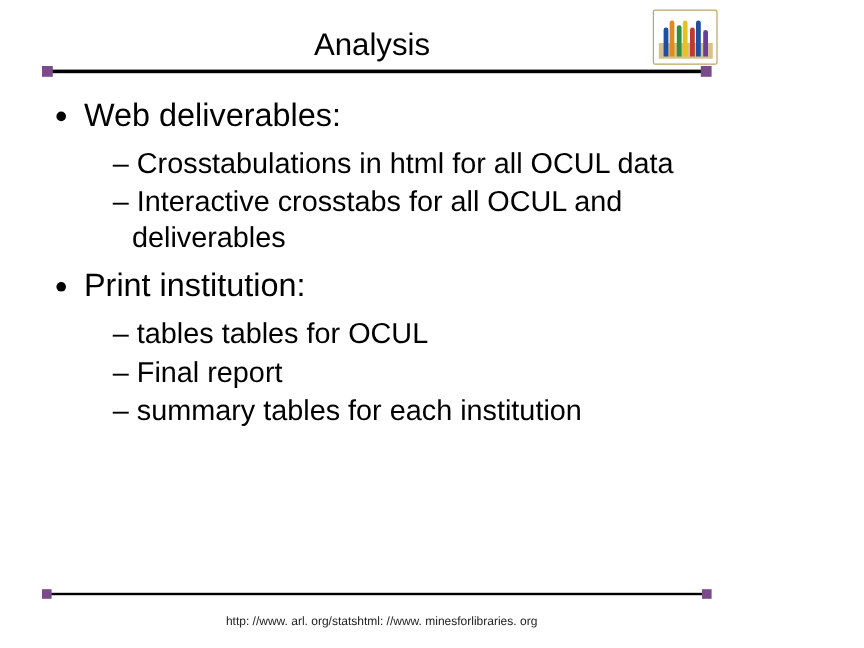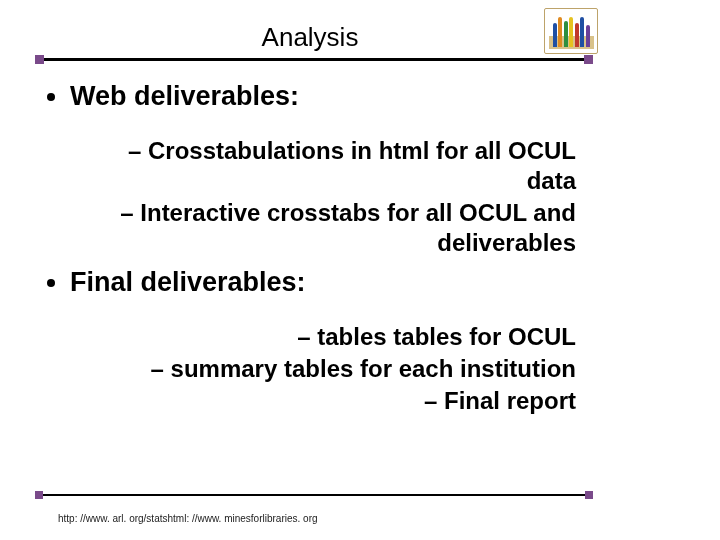--- a/index.html
+++ b/index.html
@@ -15,30 +15,30 @@
   .b-green  { background:#2f8f3f; height:26px; }
   .b-yellow { background:#e6c21f; height:30px; }
   .b-red    { background:#c0392b; height:24px; }
   .b-blue2  { background:#1f4fa3; height:30px; }
   .b-purple { background:#6a3f99; height:22px; }
   .rule-top { position: absolute; top: 58px; left: 36px; right: 28px; height: 3px; background: #000; }
   .rule-top .knob { position: absolute; top: -3px; width: 9px; height: 9px; background: #7a4a8a; }
   .rule-top .knob.left { left: -1px; }
   .rule-top .knob.right { right: -1px; }
   .content { position: absolute; top: 80px; left: 44px; right: 44px; font-size: 25px; line-height: 1.25; }
-  ul.level1 { list-style: disc; padding-left: 26px; font-weight: bold; }
+  ul.level1 { list-style: disc; padding-left: 26px; }
   ul.level1 > li { margin-bottom: 8px; font-size: 27px; }
-  ul.level2 { list-style: none; padding-left: 24px; margin-top: 22px; text-align: right; }
+  ul.level2 { list-style: none; padding-left: 24px; margin-top: 8px; }
   ul.level2 > li { font-size: 24px; margin-bottom: 2px; text-indent: -16px; padding-left: 16px; }
   ul.level2 > li::before { content: "– "; }
   .rule-bot { position: absolute; bottom: 44px; left: 36px; right: 28px; height: 2px; background: #000; }
   .rule-bot .knob { position: absolute; top: -3px; width: 8px; height: 8px; background: #7a4a8a; }
   .rule-bot .knob.left { left: -1px; }
   .rule-bot .knob.right { right: -1px; }
-  .footer { position: absolute; bottom: 16px; left: 58px; right: 42px; font-size: 10px; color: #222; display: flex; justify-content: flex-start; }
+  .footer { position: absolute; bottom: 16px; left: 58px; right: 42px; font-size: 10px; color: #222; display: flex; justify-content: center; }
 </style>
 </head>
 <body>
 
 <div class="slide">
 
   <div class="logo">
     <div class="logo-bars">
       <span class="b-blue"></span>
         <span class="b-orange"></span>
@@ -62,25 +62,25 @@
   <div class="content">
     <ul class="level1">
       <li>
         <span>Web deliverables:</span>
         <ul class="level2">
           <li>Crosstabulations in html for all OCUL data</li>
           <li>Interactive crosstabs for all OCUL and deliverables</li>
         </ul>
       </li>
       <li>
-        <span>Final deliverables:</span>
+        <span>Print institution:</span>
         <ul class="level2">
           <li>tables tables for OCUL</li>
+          <li>Final report</li>
           <li>summary tables for each institution</li>
-          <li>Final report</li>
         </ul>
       </li>
     </ul>
   </div>
 
   <div class="rule-bot">
     <div class="knob left"></div>
     <div class="knob right"></div>
   </div>
 

